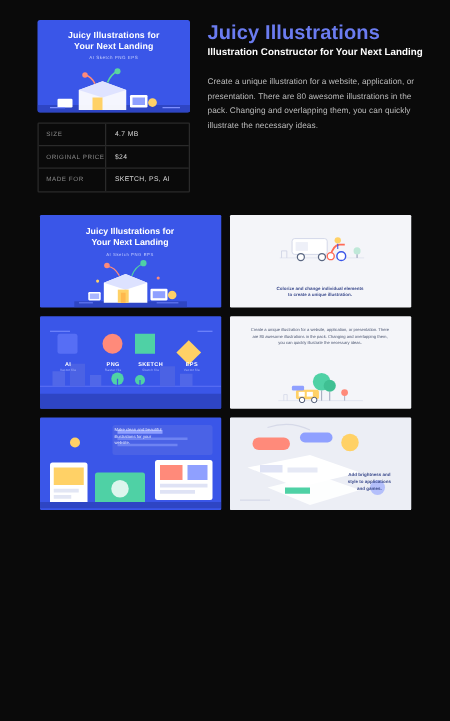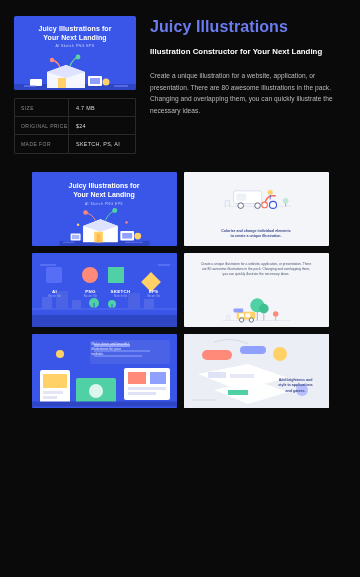--- a/index.html
+++ b/index.html
@@ -5,21 +5,21 @@
   * { box-sizing: border-box; margin: 0; padding: 0; }
   html, body {
     width: 360px; height: 577px;
     background: #0a0a0a;
     font-family: "Liberation Sans", sans-serif;
     overflow: hidden;
   }
   .page { width: 360px; height: 577px; position: relative; background: #0a0a0a; }
 
   
-  .hero { display: flex; padding: 16px 14px 0 14px; gap: 14px; }
+  .hero { display: flex; padding: 16px 14px 0 30px; gap: 14px; }
   .hero-left { width: 122px; flex: 0 0 122px; }
   .hero-right { flex: 1; padding-top: 2px; }
 
   .thumb {
     width: 122px; height: 74px;
     background: #3a56e8;
     border-radius: 2px;
     position: relative; overflow: hidden;
   }
   .thumb .t-title {
@@ -42,21 +42,21 @@
     color: #8a8a8a; font-size: 5px; letter-spacing: .45px;
     border-right: 1px solid #2a2a2a; height: 100%; display: flex; align-items: center;
   }
   .spec-v { padding-left: 7px; color: #d8d8d8; font-size: 5.4px; letter-spacing: .3px; }
 
   .hero-title {
     color: #6b7cf0; font-size: 16px; font-weight: bold; letter-spacing: .1px;
     line-height: 18px;
   }
   .hero-sub {
-    margin-top: 10px; color: #ffffff; font-size: 7.8px; font-weight: bold;
+    color: #ffffff; font-size: 7.8px; font-weight: bold;
     line-height: 12px; letter-spacing: .05px;
   }
   .hero-body {
     margin-top: 12px; color: #bcbcbc; font-size: 6.6px; line-height: 11.5px;
     letter-spacing: .05px;
   }
 
   
   .grid {
     margin-top: 18px;

